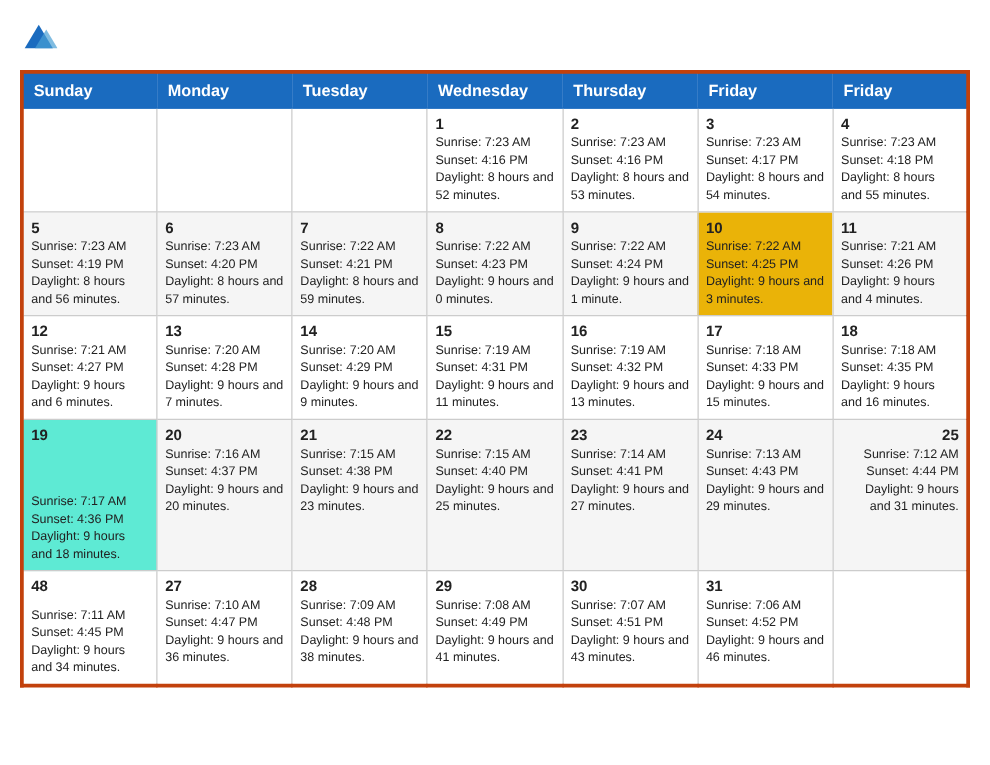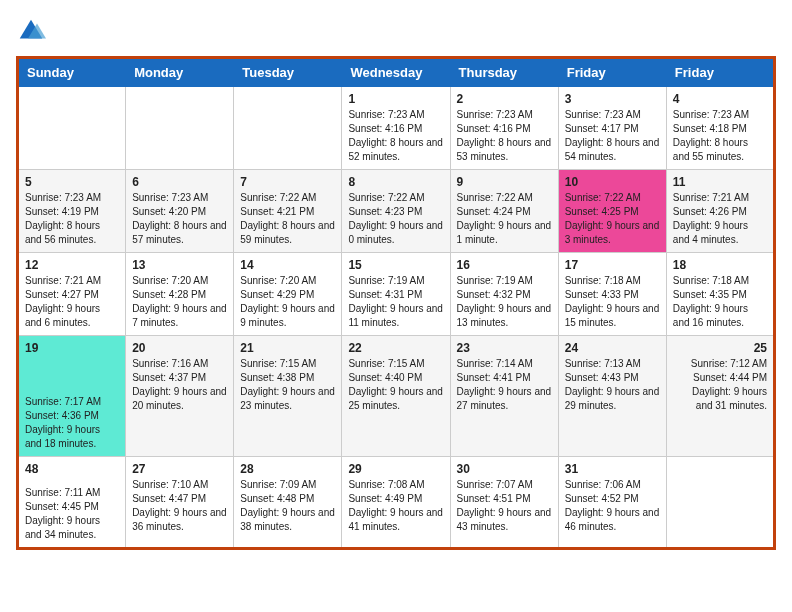--- a/index.html
+++ b/index.html
@@ -171,21 +171,21 @@
           <div class="day-info" style="white-space: pre-line;">Sunrise: 7:22 AM
 Sunset: 4:23 PM
 Daylight: 9 hours and 0 minutes.</div>
         </td>
         <td style="background: rgb(245, 245, 245);">
           <div class="day-number">9</div>
           <div class="day-info" style="white-space: pre-line;">Sunrise: 7:22 AM
 Sunset: 4:24 PM
 Daylight: 9 hours and 1 minute.</div>
         </td>
-        <td style="background: #ec4899;">
+        <td style="background: #eab308;">
           <div class="day-number">10</div>
           <div class="day-info" style="white-space: pre-line;">Sunrise: 7:22 AM
 Sunset: 4:25 PM
 Daylight: 9 hours and 3 minutes.</div>
         </td>
         <td style="background: rgb(245, 245, 245); margin-top: 35px;">
           <div class="day-number">11</div>
           <div class="day-info" style="white-space: pre-line;">Sunrise: 7:21 AM
 Sunset: 4:26 PM
 Daylight: 9 hours and 4 minutes.</div>

